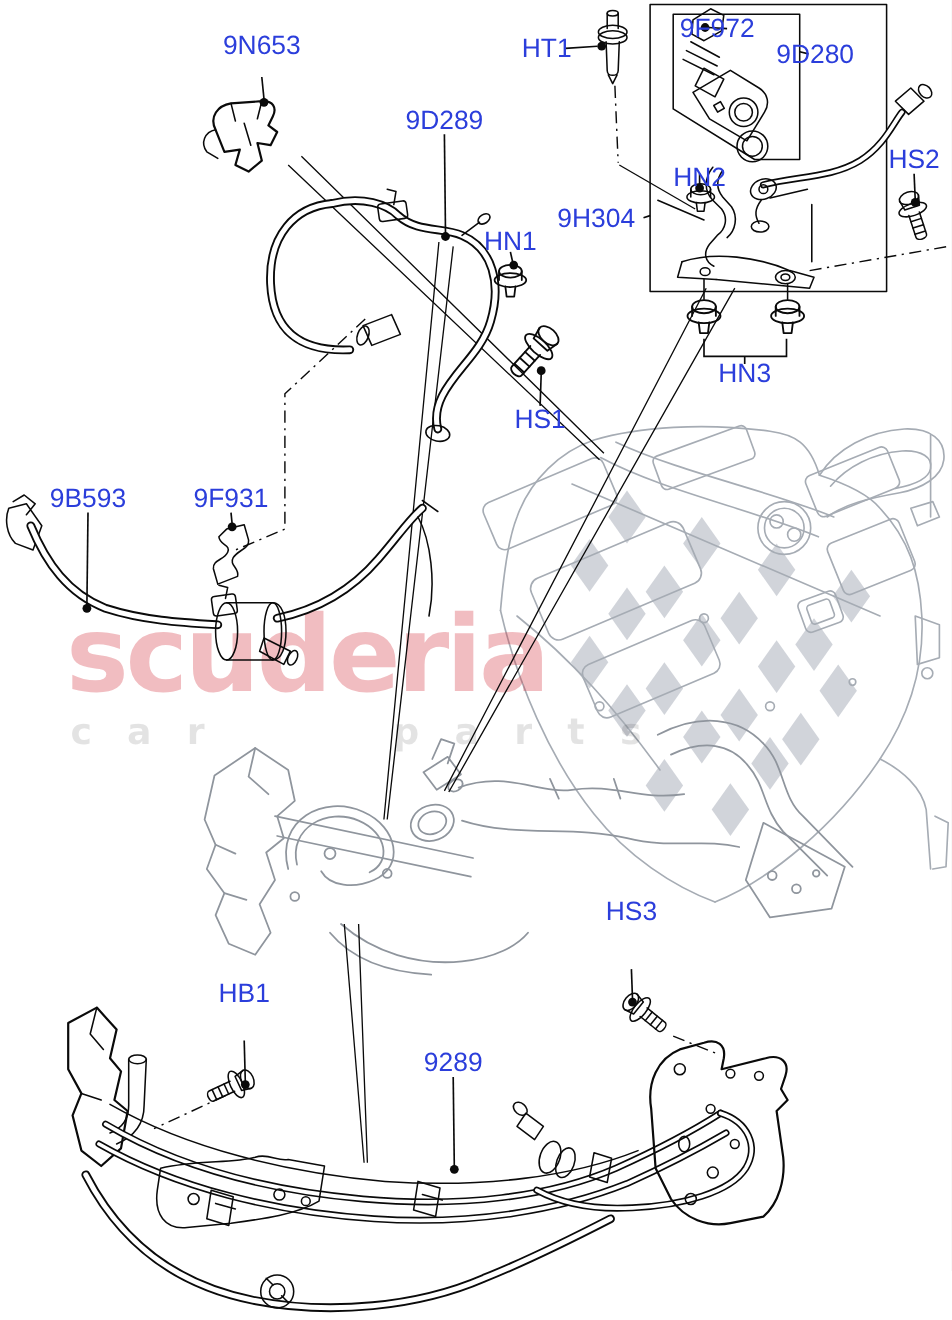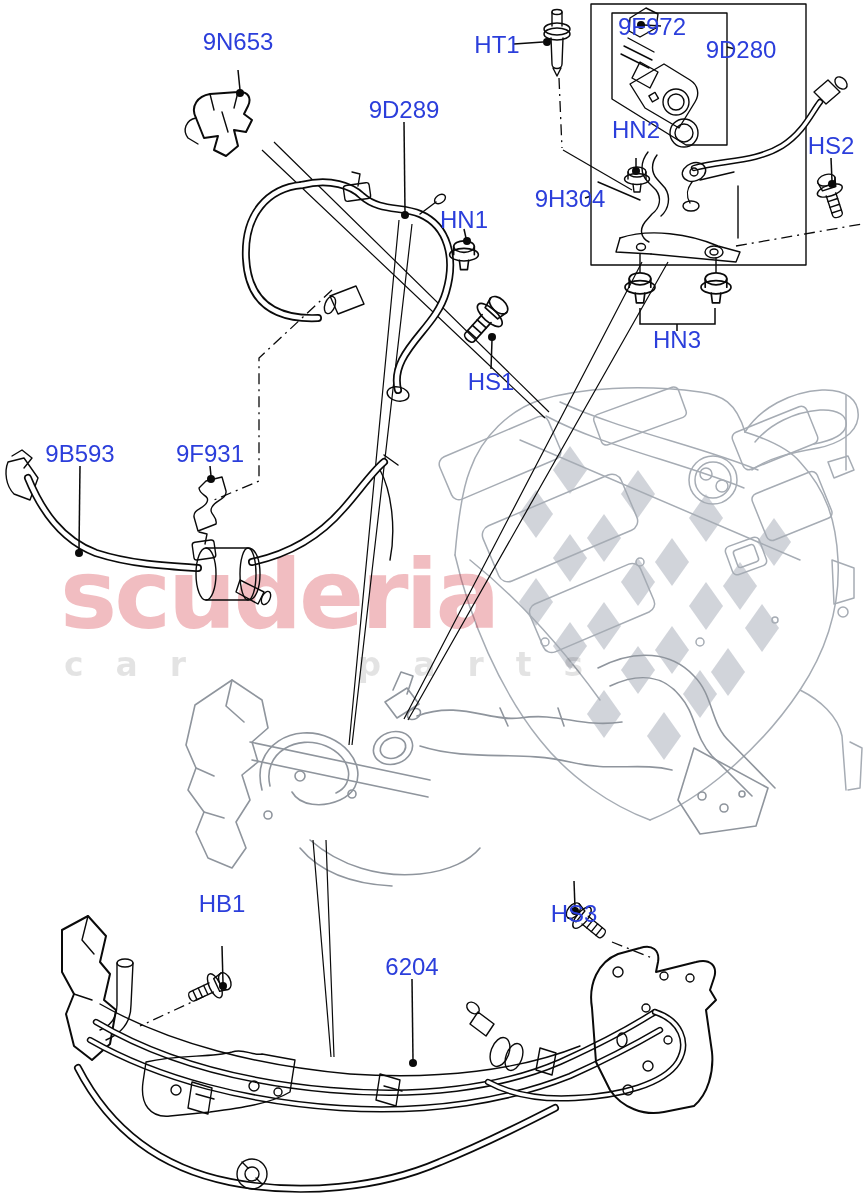--- a/index.html
+++ b/index.html
@@ -354,25 +354,25 @@
     <path class="leader" d="M412,979 L413,1060"></path>
         <circle class="dot" cx="413" cy="1063" r="4"></circle>
   </g>
 </svg>
 
 <div class="callout" style="left:238px;top:42px">9N653</div>
 <div class="callout" style="left:404px;top:110px">9D289</div>
 <div class="callout" style="left:497px;top:45px">HT1</div>
 <div class="callout" style="left:652px;top:27px">9F972</div>
 <div class="callout" style="left:741px;top:50px">9D280</div>
-<div class="callout" style="left:636px;top:130px">HN2</div>
+<div class="callout" style="left:636px;top:162px">HN2</div>
 <div class="callout" style="left:831px;top:146px">HS2</div>
-<div class="callout" style="left:570px;top:199px">9H304</div>
+<div class="callout" style="left:542px;top:199px">9H304</div>
 <div class="callout" style="left:464px;top:220px">HN1</div>
 <div class="callout" style="left:491px;top:382px">HS1</div>
 <div class="callout" style="left:677px;top:340px">HN3</div>
 <div class="callout" style="left:80px;top:454px">9B593</div>
 <div class="callout" style="left:210px;top:454px">9F931</div>
-<div class="callout" style="left:574px;top:914px">HS3</div>
+<div class="callout" style="left:574px;top:829px">HS3</div>
 <div class="callout" style="left:222px;top:904px">HB1</div>
-<div class="callout" style="left:412px;top:967px">6204</div>
+<div class="callout" style="left:412px;top:967px">9289</div>
 
 </div>
 
 </body></html>

